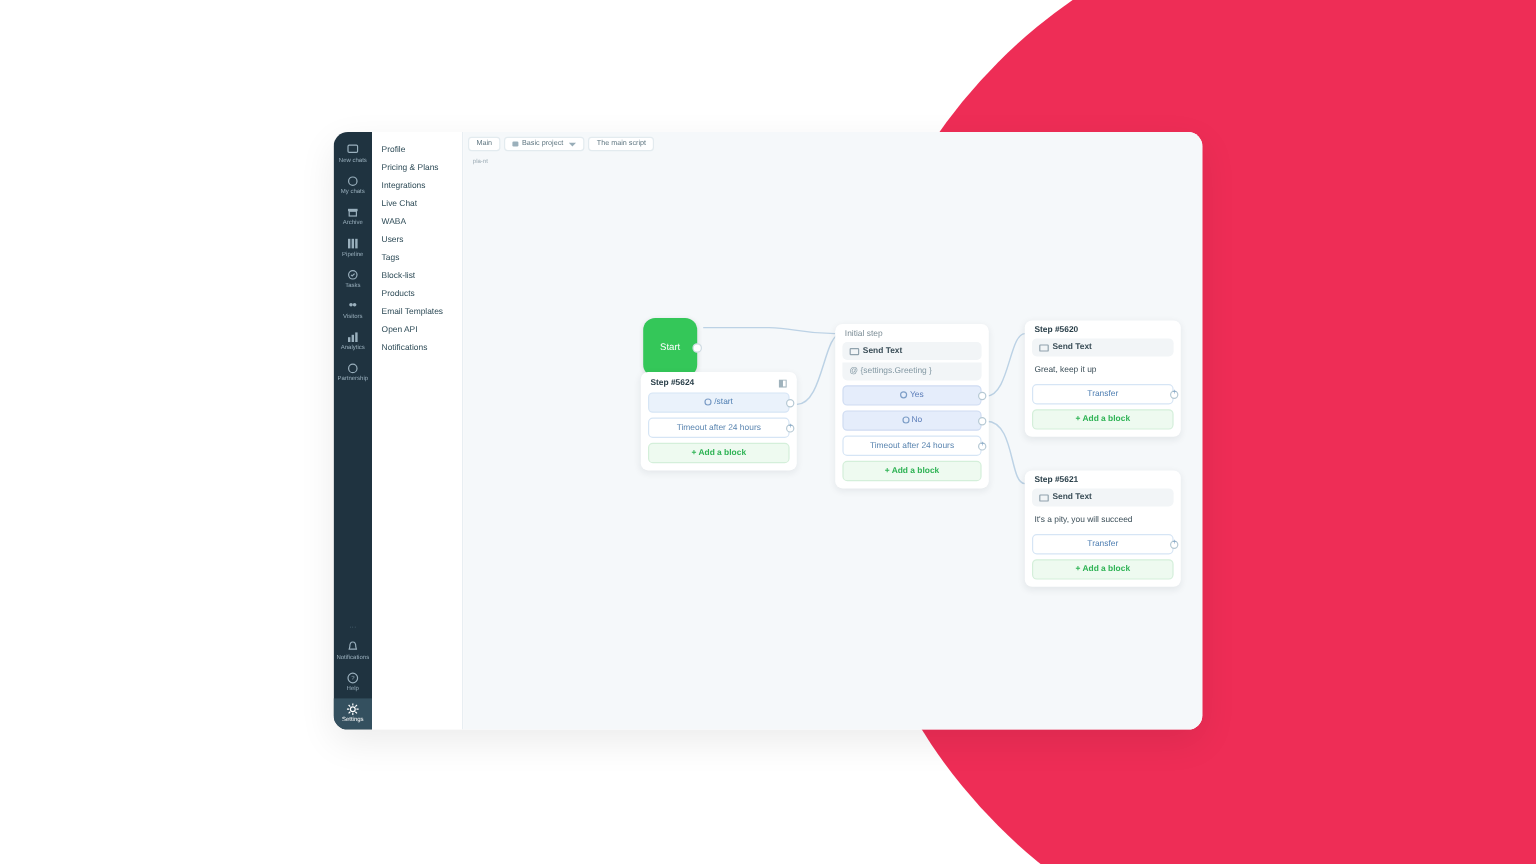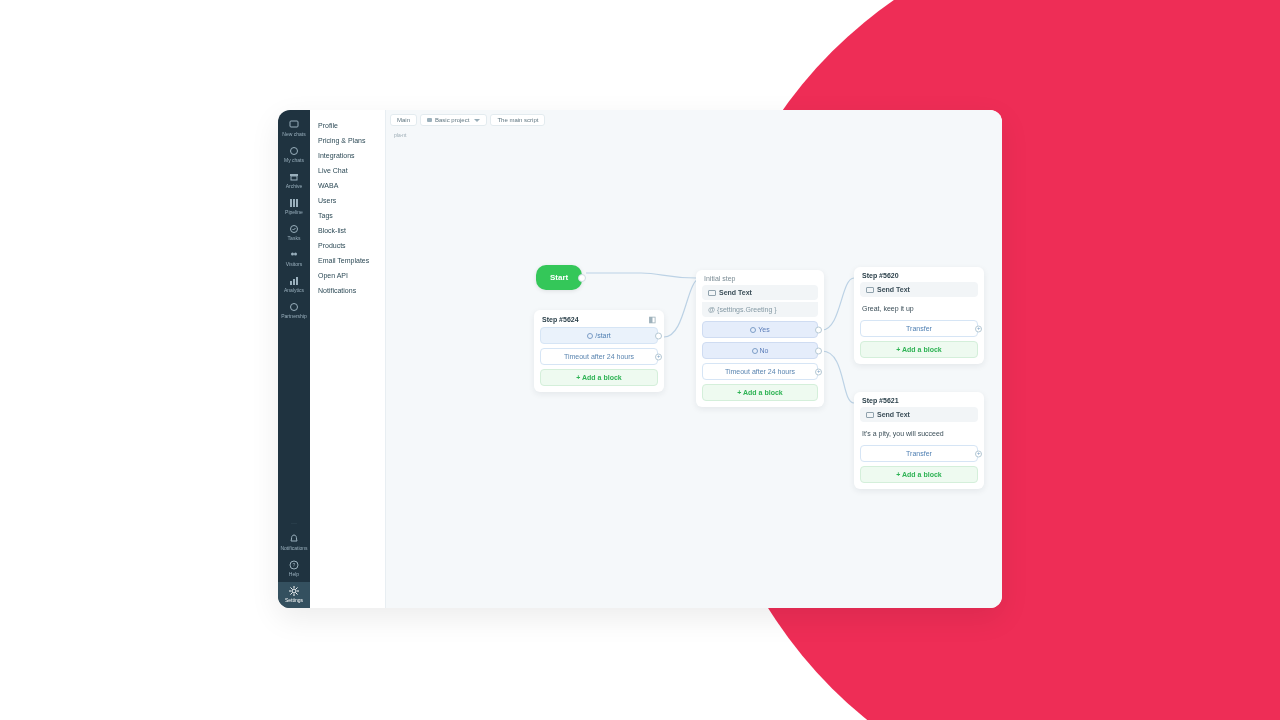--- a/index.html
+++ b/index.html
@@ -127,23 +127,23 @@
     background:#ffffff;
     border-radius:6px;
     box-shadow:0 2px 6px rgba(20,40,50,0.08);
     font-size:7px;
   }
   .start-pill {
     position:absolute;
     background:#34c759;
     color:#fff;
     border-radius:10px;
-    padding:8px 14px;
+    padding:20px 14px;
     font-size:8px;
-    font-weight:700;
+    font-weight:400;
     box-shadow:0 1px 4px rgba(0,0,0,0.1);
     text-align:right;
   }
   .start-dot {
     position:absolute;
     right:-4px; top:50%;
     transform:translateY(-50%);
     width:8px;height:8px;
     background:#fff;
     border:1px solid #cfdbe2;

